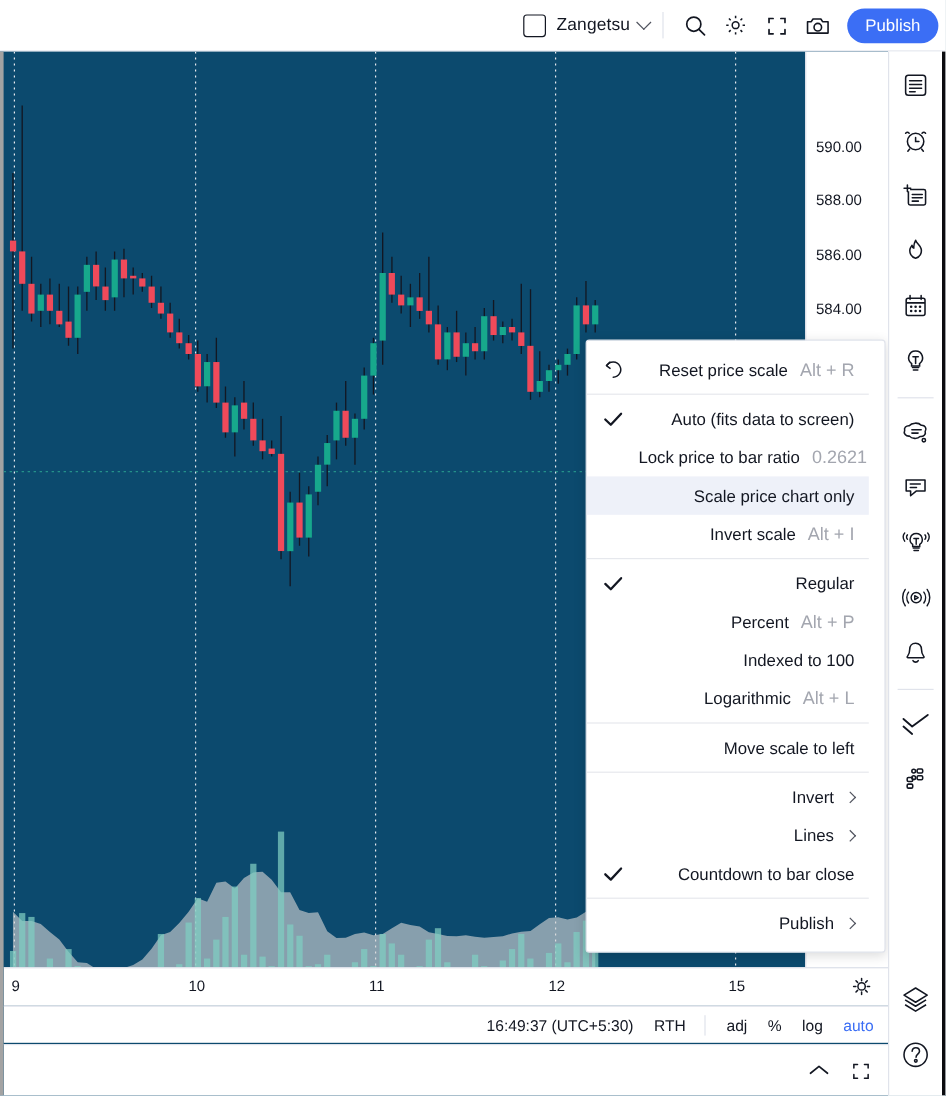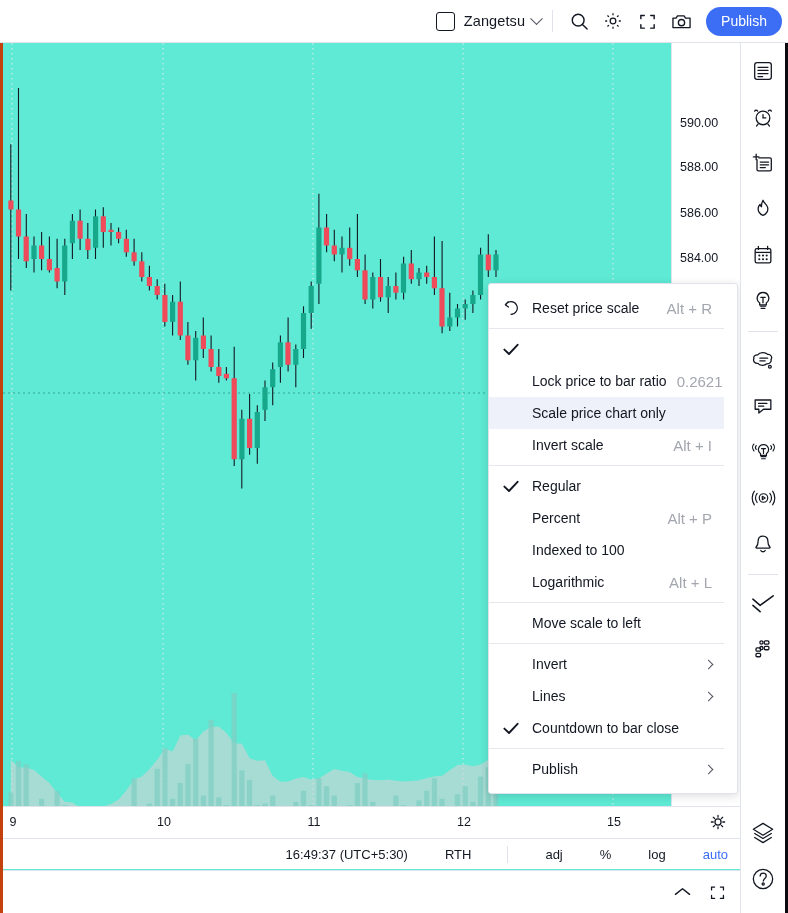--- a/index.html
+++ b/index.html
@@ -65,23 +65,24 @@
     font-size: 14px;
     font-family: "Liberation Sans", sans-serif;
     cursor: pointer;
     display: flex; align-items: center;
   }
 
   
   #chart-area {
     position: absolute; left: 0; top: 43px;
     width: 740px; height: 870px;
-    background: #5eead4;
-    border-left: 3px solid #c2410c;
+    background: #0c4a6e;
+    border-left: 3px solid #a3a3a3;
     overflow: hidden;
+    text-align: right;
   }
   #chart-pane {
     position: absolute; left: 0; top: 0;
     width: 668px; height: 763px;
     overflow: hidden;
   }
   #price-axis {
     position: absolute; left: 668px; top: 0;
     width: 69px; height: 763px;
     border-left: 1px solid #e0e3eb;
@@ -110,21 +111,20 @@
   }
 
   
   #status-bar {
     position: absolute; left: 0; top: 795px;
     width: 737px; height: 31px;
     border-top: 1px solid #e0e3eb;
     display: flex; align-items: center; justify-content: flex-end;
     padding-right: 12px;
     background: #ffffff;
-    gap: 20px;
   }
   .sb-item {
     font-size: 13px; color: #131722;
     margin-left: 17px;
     cursor: pointer;
   }
   .sb-item.accent { color: #3b6ef5; }
   .sb-sep { width: 1px; height: 17px; background: #e0e3eb; margin-left: 16px; }
 
   
@@ -513,20 +513,21 @@
             <span class="mi-right">Alt + R</span>
           </div>
         </div>
         <div class="menu-group">
           <div class="menu-item">
             <span class="mi-mark">
               <svg width="16" height="13" viewBox="0 0 16 13">
                 <path d="M1.4 6.6l4.6 4.4L14.6 1.8" fill="none" stroke="#131722" stroke-width="1.9" stroke-linecap="round" stroke-linejoin="round"></path>
               </svg>
             </span>
+            <span class="mi-label">Auto (fits data to screen)</span>
           </div>
           <div class="menu-item">
             <span class="mi-mark"></span>
             <span class="mi-label">Lock price to bar ratio</span>
             <span class="mi-right">0.2621</span>
           </div>
           <div class="menu-item highlighted">
             <span class="mi-mark"></span>
             <span class="mi-label">Scale price chart only</span>
           </div>

